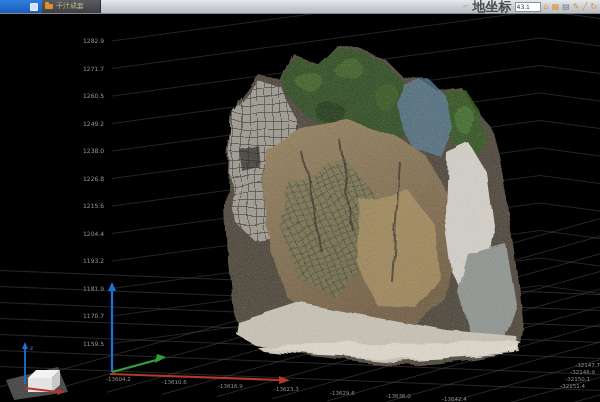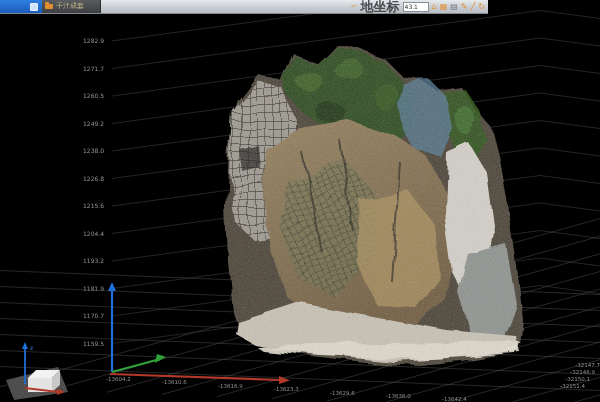--- a/index.html
+++ b/index.html
@@ -1,18 +1,18 @@
 <!DOCTYPE html>
 <html><head>
 <meta charset="utf-8">
 <style>
   html,body{margin:0;padding:0;width:600px;height:402px;overflow:hidden;background:#000;
     font-family:"DejaVu Sans",sans-serif;}
   
-  .titlebar{position:absolute;top:0;left:0;width:488px;height:13px;display:flex;align-items:stretch;
+  .titlebar{position:absolute;top:0;left:0;width:600px;height:13px;display:flex;align-items:stretch;
     background:linear-gradient(#e6eaee,#c6cbd1 60%,#b9bec4);border-bottom:1px solid #85898e;z-index:10;}
   .tb-blue{width:38px;background:linear-gradient(#2f7fe0,#1a5cb8);display:flex;align-items:center;justify-content:flex-end;padding-right:4px;}
   .app-glyph{width:6px;height:6px;border:1px solid #eaf2ff;background:#cfe2ff;border-radius:1px;}
   .tb-tab{width:52px;background:linear-gradient(#5b5c60,#3d3e42);display:flex;align-items:center;gap:3px;padding:0 3px;
     border-right:1px solid #2e2f33;}
   .folder-icon{width:8px;height:5px;background:#e2902f;border-radius:1px;position:relative;flex:0 0 auto;}
   .folder-icon::before{content:"";position:absolute;top:-2px;left:0;width:4px;height:2px;background:#e2902f;border-radius:1px 1px 0 0;}
   .tab-title{font-size:7px;line-height:13px;color:#cbbd8d;white-space:nowrap;overflow:hidden;}
   .tb-fill{flex:1;}
   .tb-right{display:flex;align-items:center;gap:3px;padding-right:3px;}

